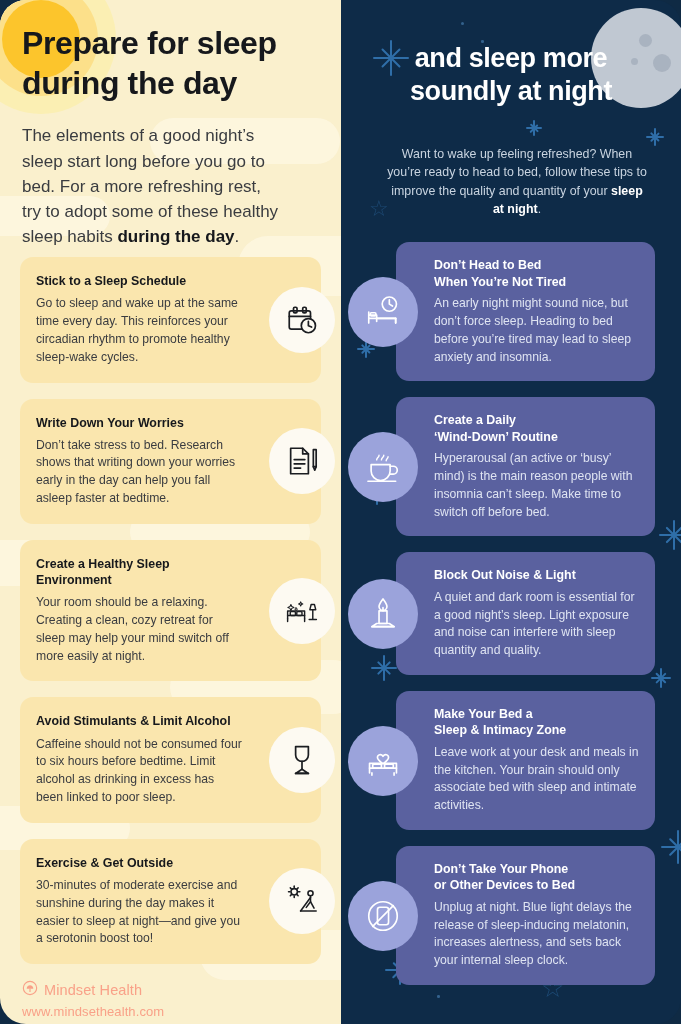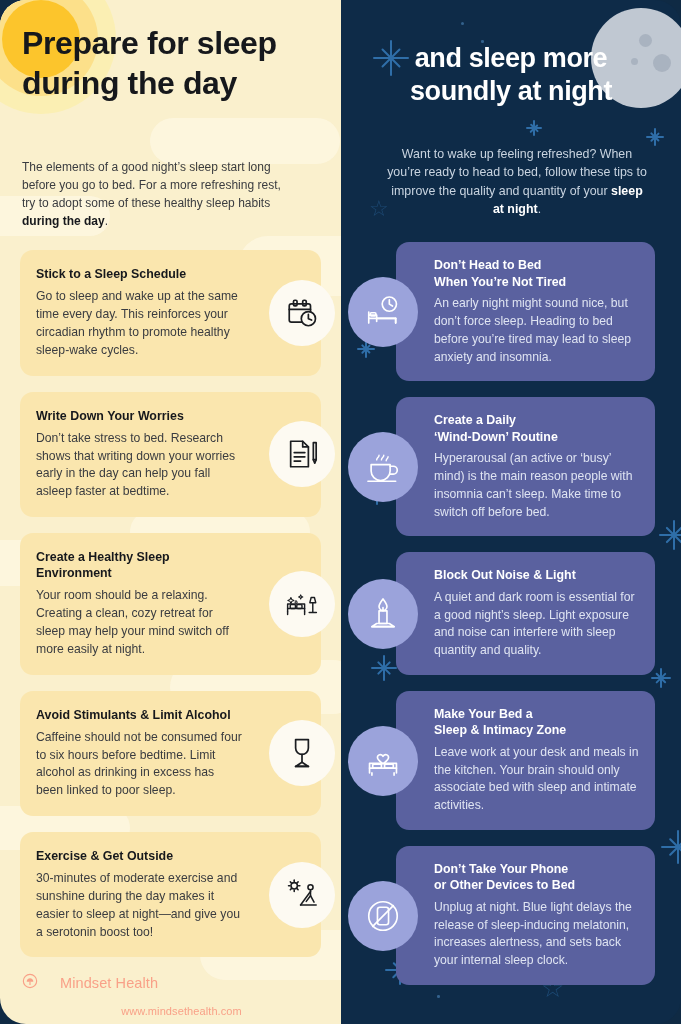--- a/index.html
+++ b/index.html
@@ -51,28 +51,28 @@
   }
 
   .day-content { position: relative; z-index: 5; padding: 0 22px; }
   .day-title {
     margin-top: 24px;
     font-size: 32px; line-height: 1.24;
     font-weight: 700; color: #16181c;
     letter-spacing: -0.4px;
   }
   .day-intro {
-    margin-top: 56px;
-    font-size: 12px; line-height: 1.48;
+    margin-top: 20px;
+    font-size: 17px; line-height: 1.48;
     color: #3a3c40;
     width: 262px;
   }
   .day-intro b { font-weight: 700; color: #16181c; }
 
-  .cards-day { position: relative; z-index: 5; margin-top: 20px; }
+  .cards-day { position: relative; z-index: 5; margin-top: 8px; }
   .card-day {
     position: relative;
     margin: 0 20px 16px 20px;
     background: #fae6ae;
     border-radius: 13px;
     padding: 16px 78px 16px 16px;
     min-height: 105px;
   }
   .card-day h3 {
     font-size: 12.4px; font-weight: 700; color: #16181c;
@@ -85,23 +85,23 @@
   .icon-day {
     position: absolute; right: -14px; top: 50%;
     transform: translateY(-50%);
     width: 66px; height: 66px; border-radius: 50%;
     background: #fdfaf2;
     display: flex; align-items: center; justify-content: center;
   }
   .icon-day svg { width: 34px; height: 34px; }
 
   .brand { position: relative; z-index: 5; margin: 6px 0 0 22px; }
-  .brand-row { display: flex; align-items: center; gap: 22px; }
+  .brand-row { display: flex; align-items: center; gap: 6px; }
   .brand-name { font-size: 14.5px; color: #f9a188; font-weight: 400; letter-spacing: .1px; }
-  .brand-url { font-size: 11px; color: #f9a188; margin-top: 12px; letter-spacing: .1px; text-align: center; }
+  .brand-url { font-size: 13px; color: #f9a188; margin-top: 4px; letter-spacing: .1px; }
 
   
   .panel-night {
     position: relative;
     width: 340px; height: 1024px;
     background: #0e2b48;
     overflow: hidden;
     flex: 0 0 340px;
   }
   .moon {

